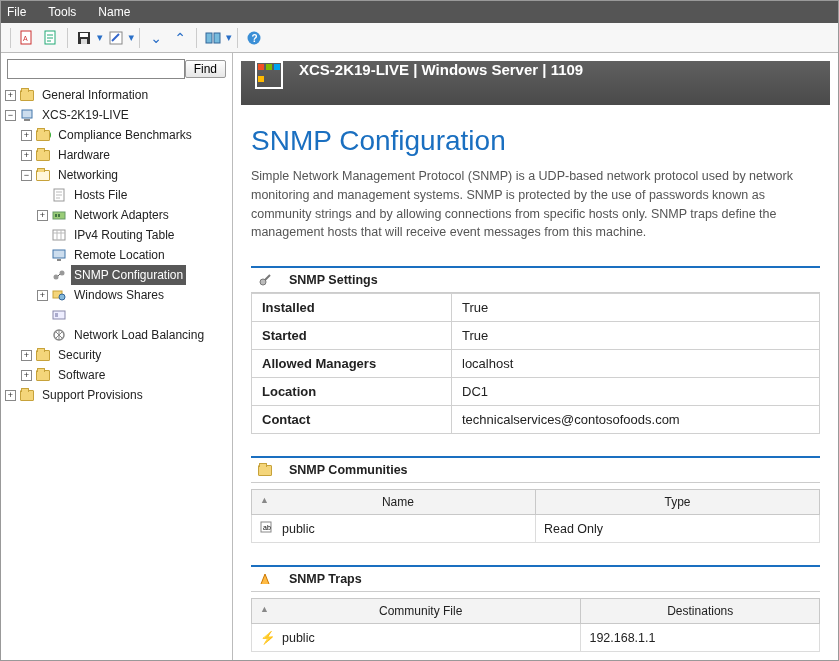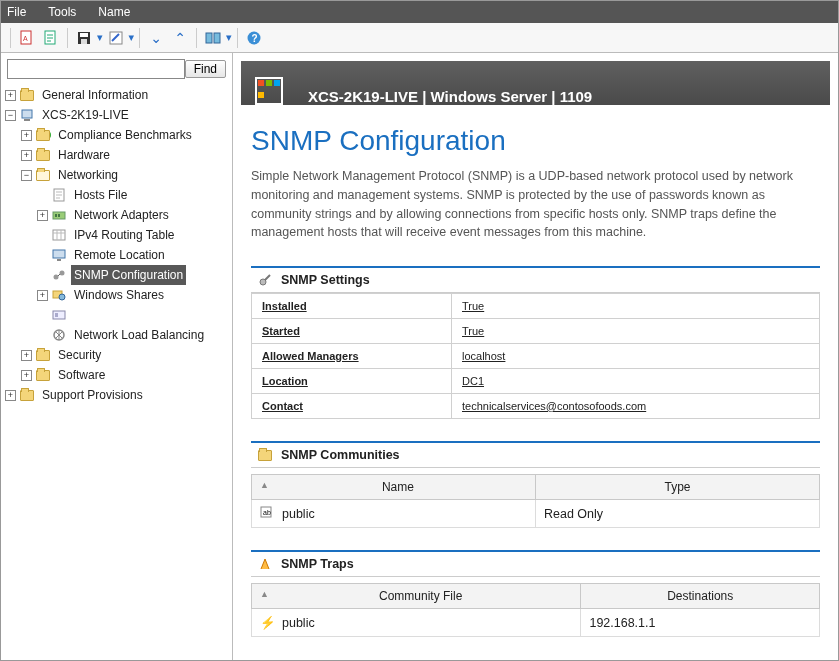--- a/index.html
+++ b/index.html
@@ -32,35 +32,35 @@
 .tw.blank { border: none; background: transparent; }
 .ticon { width: 16px; height: 14px; display: inline-flex; align-items: center; justify-content: center; margin-right: 4px; flex: none; }
 .folder { width: 14px; height: 11px; background: #f4d57a; border: 1px solid #c7a23a; border-radius: 1px; position: relative; }
 .folder::before { content:""; position:absolute; top:-3px; left:0; width:6px; height:3px; background:#f4d57a; border:1px solid #c7a23a; border-bottom:none; border-radius:1px 1px 0 0; }
 .folder.open { background: #fff6da; }
 .tlabel { padding: 0 3px; }
 .tlabel.sel { background: #585858; color: #fff; }
 .ind { display: inline-block; }
 
 
-.page-hdr { background: linear-gradient(#606060,#4a4a4a); color: #fff; height: 44px; display: flex; align-items: flex-end; padding: 0 14px; gap: 25px; margin: 8px 8px 0 8px; }
+.page-hdr { background: linear-gradient(#606060,#4a4a4a); color: #fff; height: 44px; display: flex; align-items: flex-start; padding: 0 14px; gap: 16px; margin: 8px 8px 0 8px; }
 .page-hdr .srvicon { width: 28px; height: 28px; border: 2px solid #fff; display: flex; flex-wrap: wrap; }
 .srvicon div { width: 6px; height: 6px; margin: 1px; }
 .page-hdr h2 { font-size: 15px; font-weight: 600; }
 
 .page-body { padding: 14px 18px 24px 18px; }
 .page-title-right { color: #1a6fc0; font-size: 28px; font-weight: 300; margin: 6px 0 10px 0; }
 .desc { color: #555; font-size: 12.5px; line-height: 1.5; margin-bottom: 24px; }
 
 
-.sec-hdr { border-top: 2px solid #1a6fc0; border-bottom: 1px solid #ccc; padding: 5px 6px; font-weight: 700; display: flex; align-items: center; gap: 8px; font-size: 12.5px; margin-top: 6px; }
+.sec-hdr { border-top: 2px solid #1a6fc0; border-bottom: 1px solid #ccc; padding: 5px 6px; font-weight: 700; display: flex; align-items: center; gap: 16px; font-size: 12.5px; margin-top: 6px; }
 .sec-hdr .sicon { width: 16px; height: 14px; display:inline-flex; align-items:center; justify-content:center; }
 
 .kv-table { width: 100%; border-collapse: collapse; }
-.kv-table td { border: 1px solid #d0d0d0; padding: 6px 10px; font-size: 11px; text-decoration: underline; }
+.kv-table td { border: 1px solid #d0d0d0; padding: 6px 10px; font-size: 13px; }
 .kv-table td:first-child { width: 200px; font-weight: 700; background: #fff; }
 
 .grid { width: 100%; border-collapse: collapse; margin-top: 6px; }
 .grid th { border: 1px solid #c8c8c8; background: #f3f3f3; padding: 5px 8px; font-weight: 400; font-size: 12px; text-align: center; }
 .grid td { border: 1px solid #dcdcdc; padding: 6px 8px; font-size: 12.5px; }
 .grid .sorticon { float: left; color: #888; font-size: 9px; }
 .cellicon { width: 16px; display: inline-block; text-align: center; margin-right: 6px; }
 
 .spacer { height: 16px; }
 

